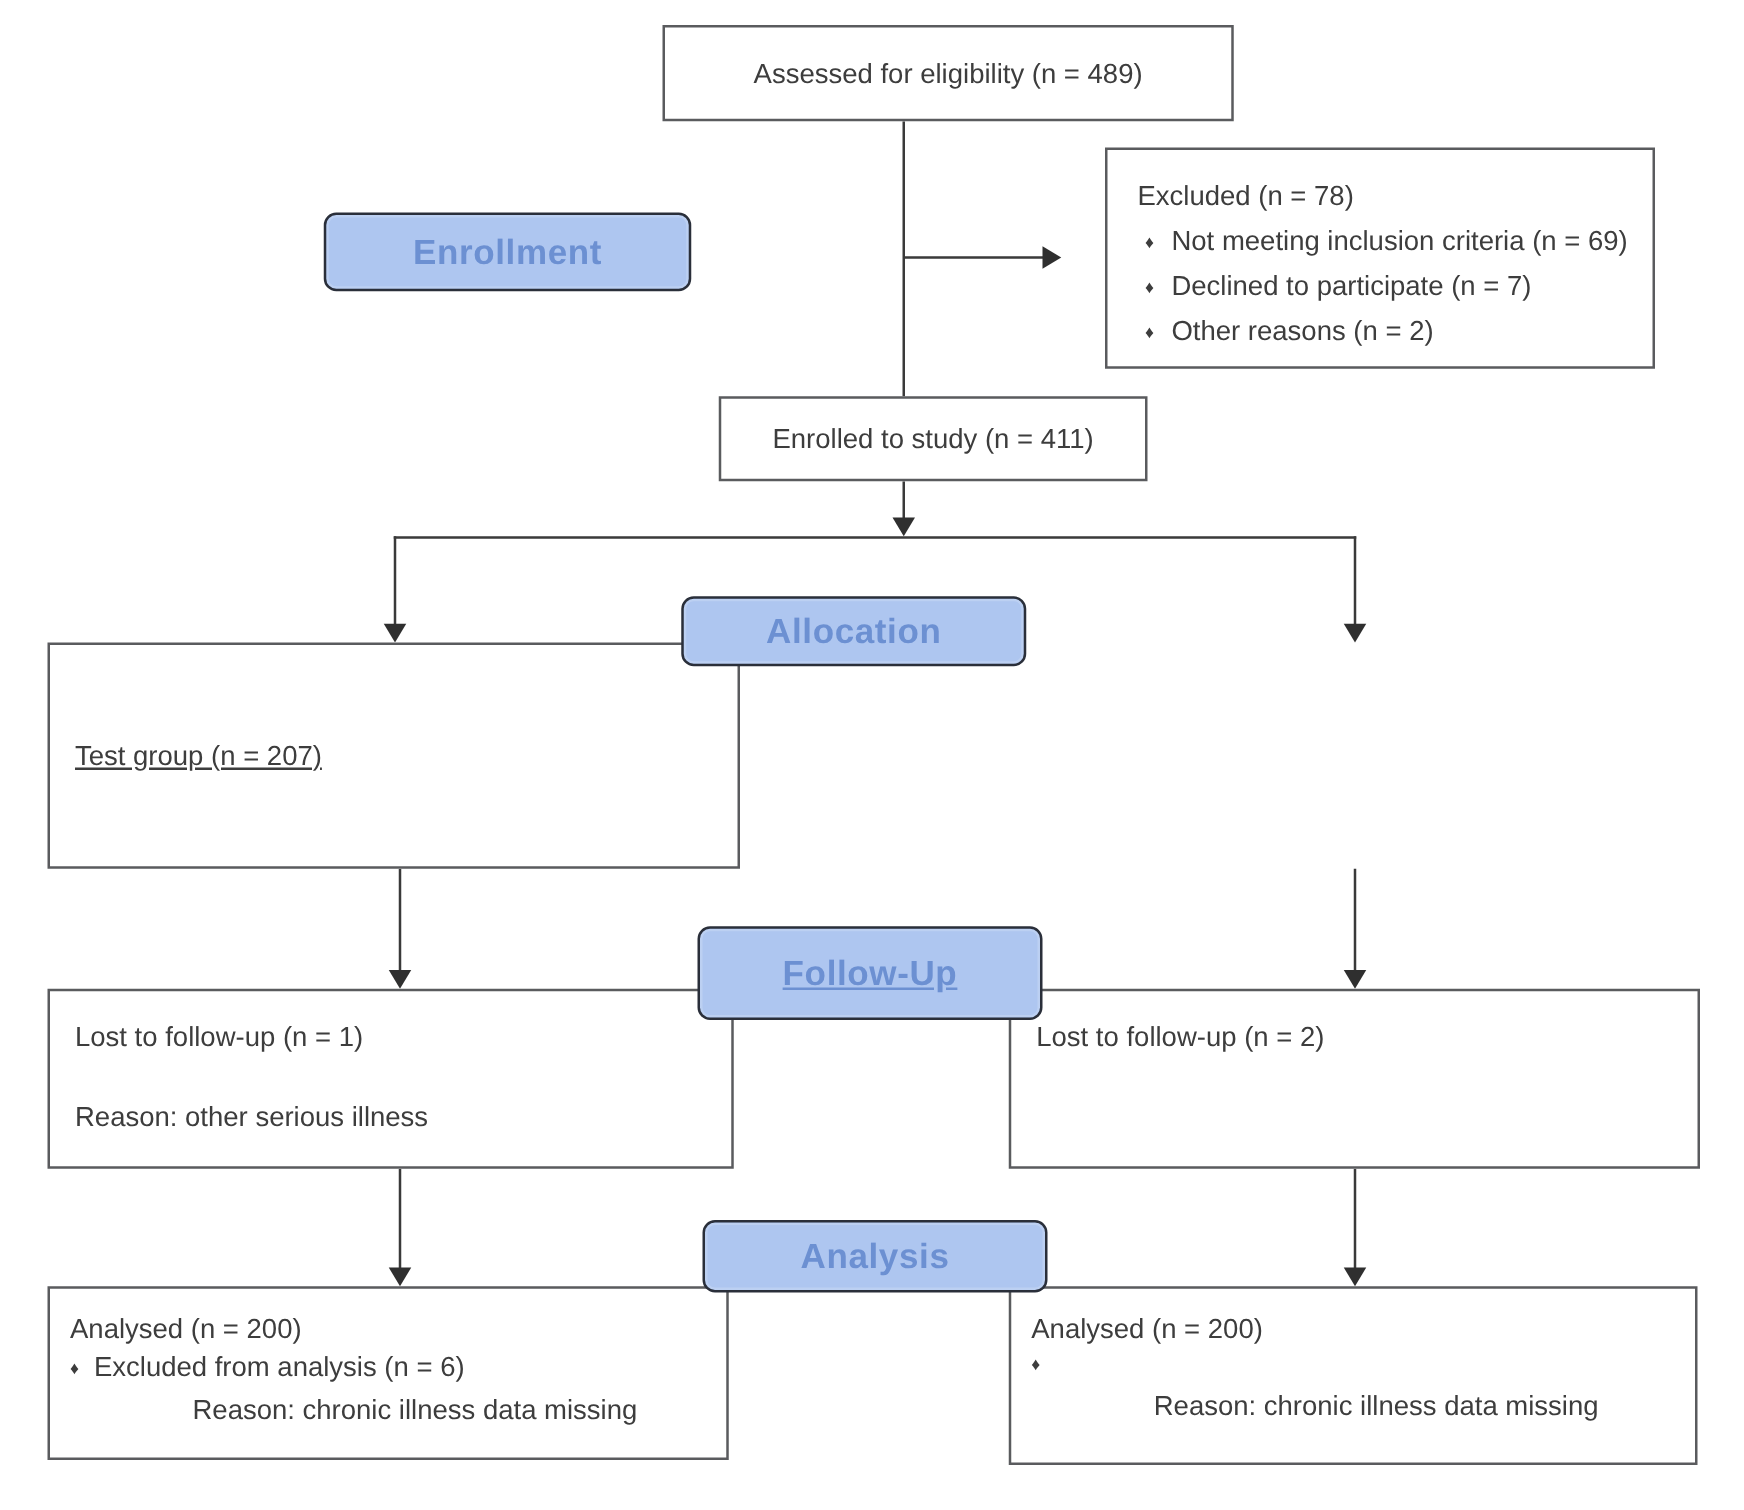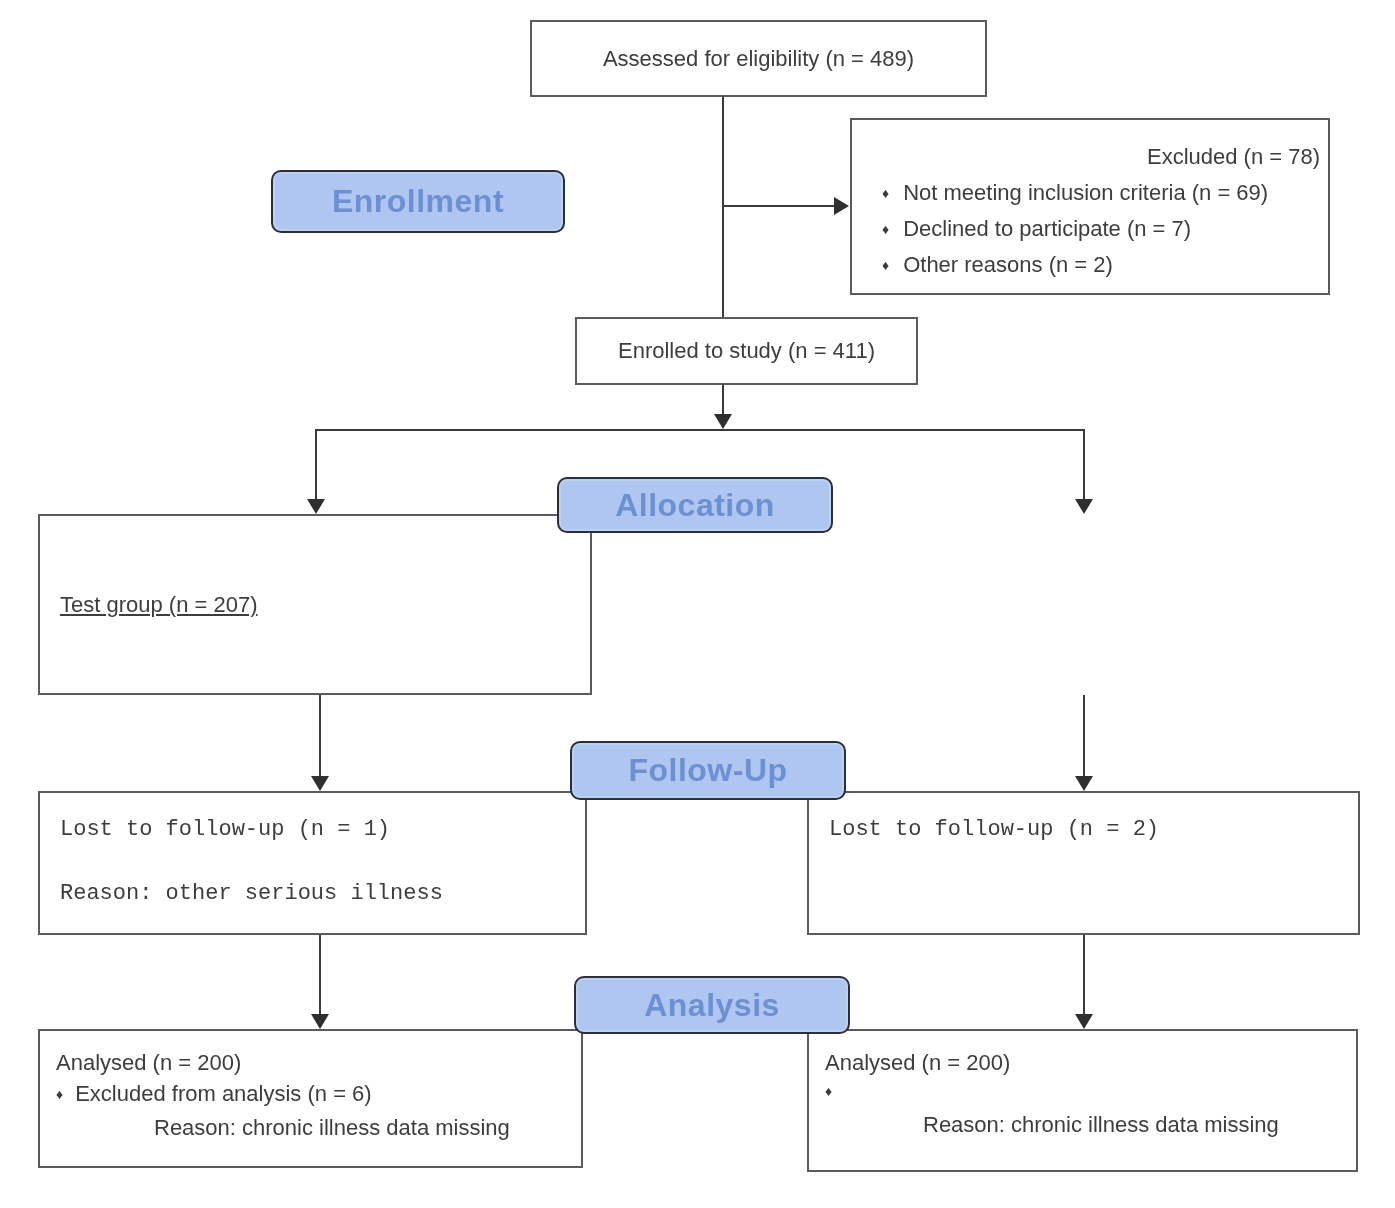--- a/index.html
+++ b/index.html
@@ -10,24 +10,23 @@
   
   .box {
     position:absolute; background:#ffffff; border:2px solid #5a5b5e;
     color:#3d3d3d; font-size:22px; z-index:2;
   }
   .center { display:flex; align-items:center; justify-content:center; text-align:center; }
 
   
   .phase {
     position:absolute; background:#aec6f0; border:2px solid #2a2f3a; border-radius:10px;
-    color:#6c90d2; font-weight:bold; font-size:32px; letter-spacing:0.5px;
+    color:#6c90d2; font-weight:bold; font-size:28px; letter-spacing:0.5px;
     display:flex; align-items:center; justify-content:center; z-index:3;
     box-shadow: inset 0 0 0 2px rgba(255,255,255,0.18);
-    margin-left: 12px;
   }
 
   
   .line { position:absolute; background:#3a3a3a; z-index:1; }
   .v { width:2px; }
   .h { height:2px; }
   .arr-d { position:absolute; width:0; height:0; border-left:9px solid transparent;
            border-right:9px solid transparent; border-top:15px solid #2f2f2f; z-index:2; }
   .arr-r { position:absolute; width:0; height:0; border-top:9px solid transparent;
            border-bottom:9px solid transparent; border-left:15px solid #2f2f2f; z-index:2; }
@@ -35,21 +34,21 @@
   
   .excluded-box { padding:24px 8px 0 24px; font-size:22px; line-height:26px; }
   .ex-title { margin-bottom:10px; }
   .li { display:flex; align-items:baseline; padding-left:6px; margin-top:8px; }
   .bullet { font-size:14px; margin-right:14px; position:relative; top:-2px; flex:0 0 auto; }
 
   
   .group-box { display:flex; align-items:center; padding-left:20px;text-decoration:underline; }
 
   
-  .fu-box { padding:24px 8px 0 20px; line-height:26px;font-family:Liberation Mono, monospace; }
+  .fu-box { padding:24px 8px 0 20px; line-height:26px; }
   .fu-line2 { margin-top:38px; }
 
   
   .an-box { padding:16px 20px 0 16px; line-height:31px; }
   .an-bullet-row { display:flex; align-items:baseline; }
   .an-bullet-row .bullet { margin-right:12px; }
   .an-reason { padding-left:98px; }
 </style>
 </head>
 <body>
@@ -76,21 +75,21 @@
 
   <div class="line v" style="left:319px; top:935px; height:80px;"></div>
   <div class="arr-d" style="left:311px; top:1014px;"></div>
   <div class="line v" style="left:1083px; top:935px; height:80px;"></div>
   <div class="arr-d" style="left:1075px; top:1014px;"></div>
 
   <div class="box center" style="left:530px; top:20px; width:457px; height:77px;">
     <span>Assessed for eligibility (n = 489)</span>
   </div>
 
-  <div class="box excluded-box" style="left:850px; top:118px; width:480px; height:177px;text-align:right;">
+  <div class="box excluded-box" style="left:884px; top:118px; width:440px; height:177px;">
     <div class="ex-title">Excluded (n = 78)</div>
     <div class="li">
       <span class="bullet">♦</span>
       <span>Not meeting inclusion criteria (n = 69)</span>
     </div>
     <div class="li">
       <span class="bullet">♦</span>
       <span>Declined to participate (n = 7)</span>
     </div>
     <div class="li">
@@ -116,21 +115,21 @@
   </div>
 
   <div class="box fu-box" style="left:38px; top:791px; width:549px; height:144px;">
     <div>Lost to follow-up (n = 1)</div>
     <div class="fu-line2">Reason: other serious illness</div>
   </div>
   <div class="box fu-box" style="left:807px; top:791px; width:553px; height:144px;">
     <div>Lost to follow-up (n = 2)</div>
   </div>
 
-  <div class="phase" style="left:558px; top:741px; width:276px; height:59px;">
+  <div class="phase" style="left:558px; top:741px; width:276px; height:75px;text-decoration:underline;">
     <span>Follow-Up</span>
   </div>
 
   <div class="box an-box" style="left:38px; top:1029px; width:545px; height:139px;">
     <div>Analysed (n = 200)</div>
     <div class="an-bullet-row">
       <span class="bullet">♦</span>
       <span>Excluded from analysis (n = 6)</span>
     </div>
     <div class="an-reason">Reason: chronic illness data missing</div>

